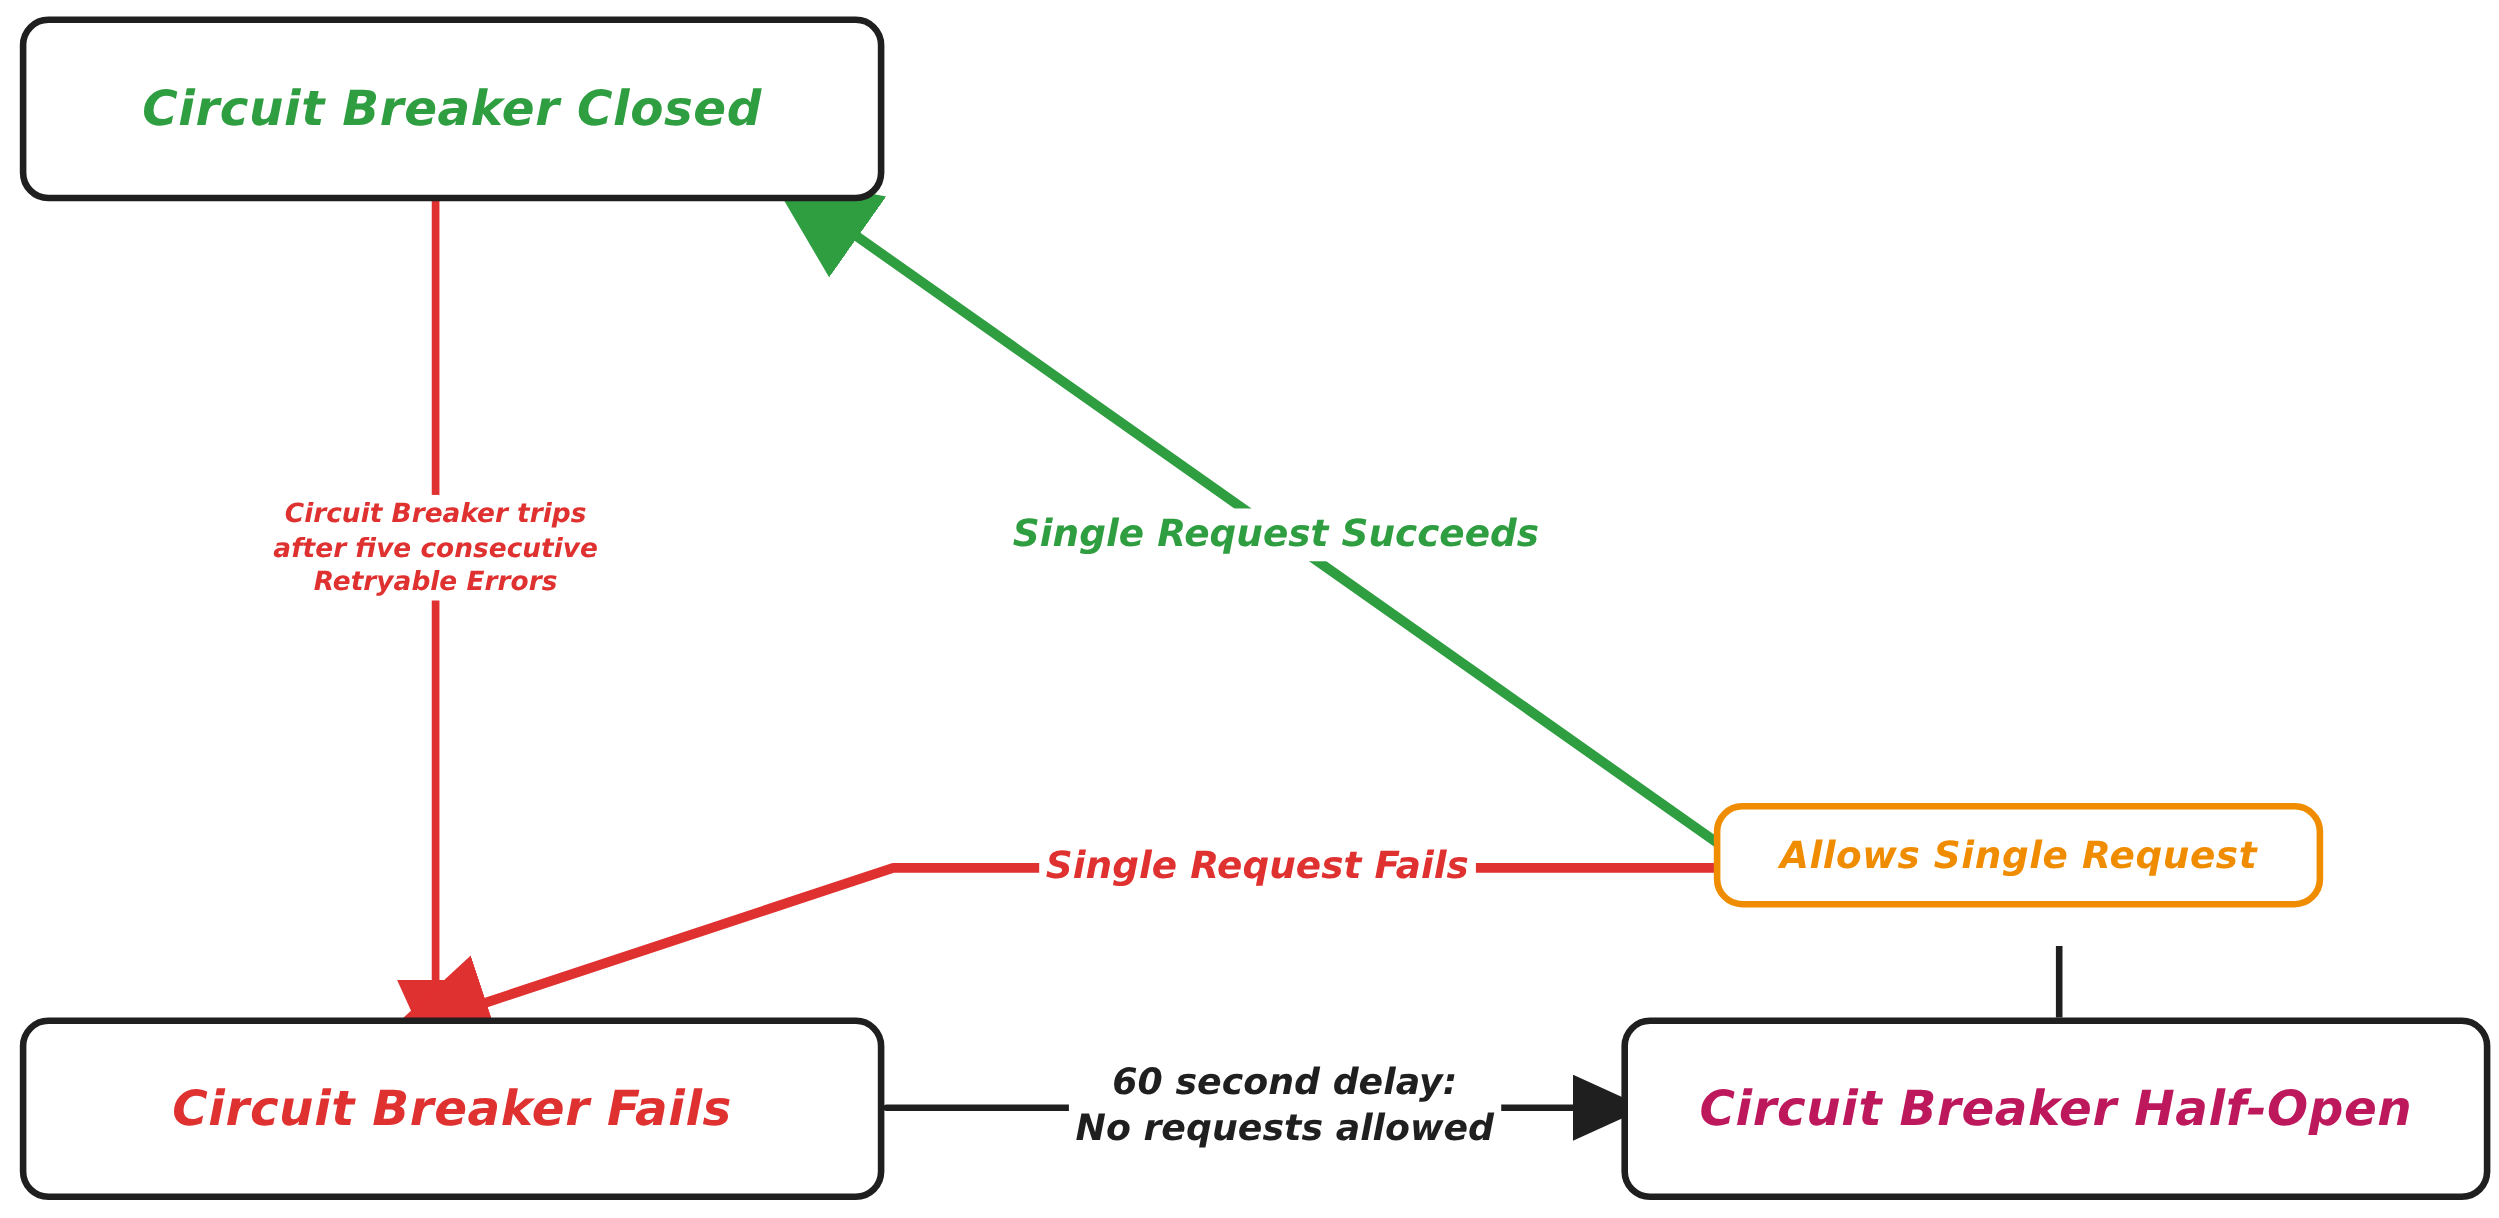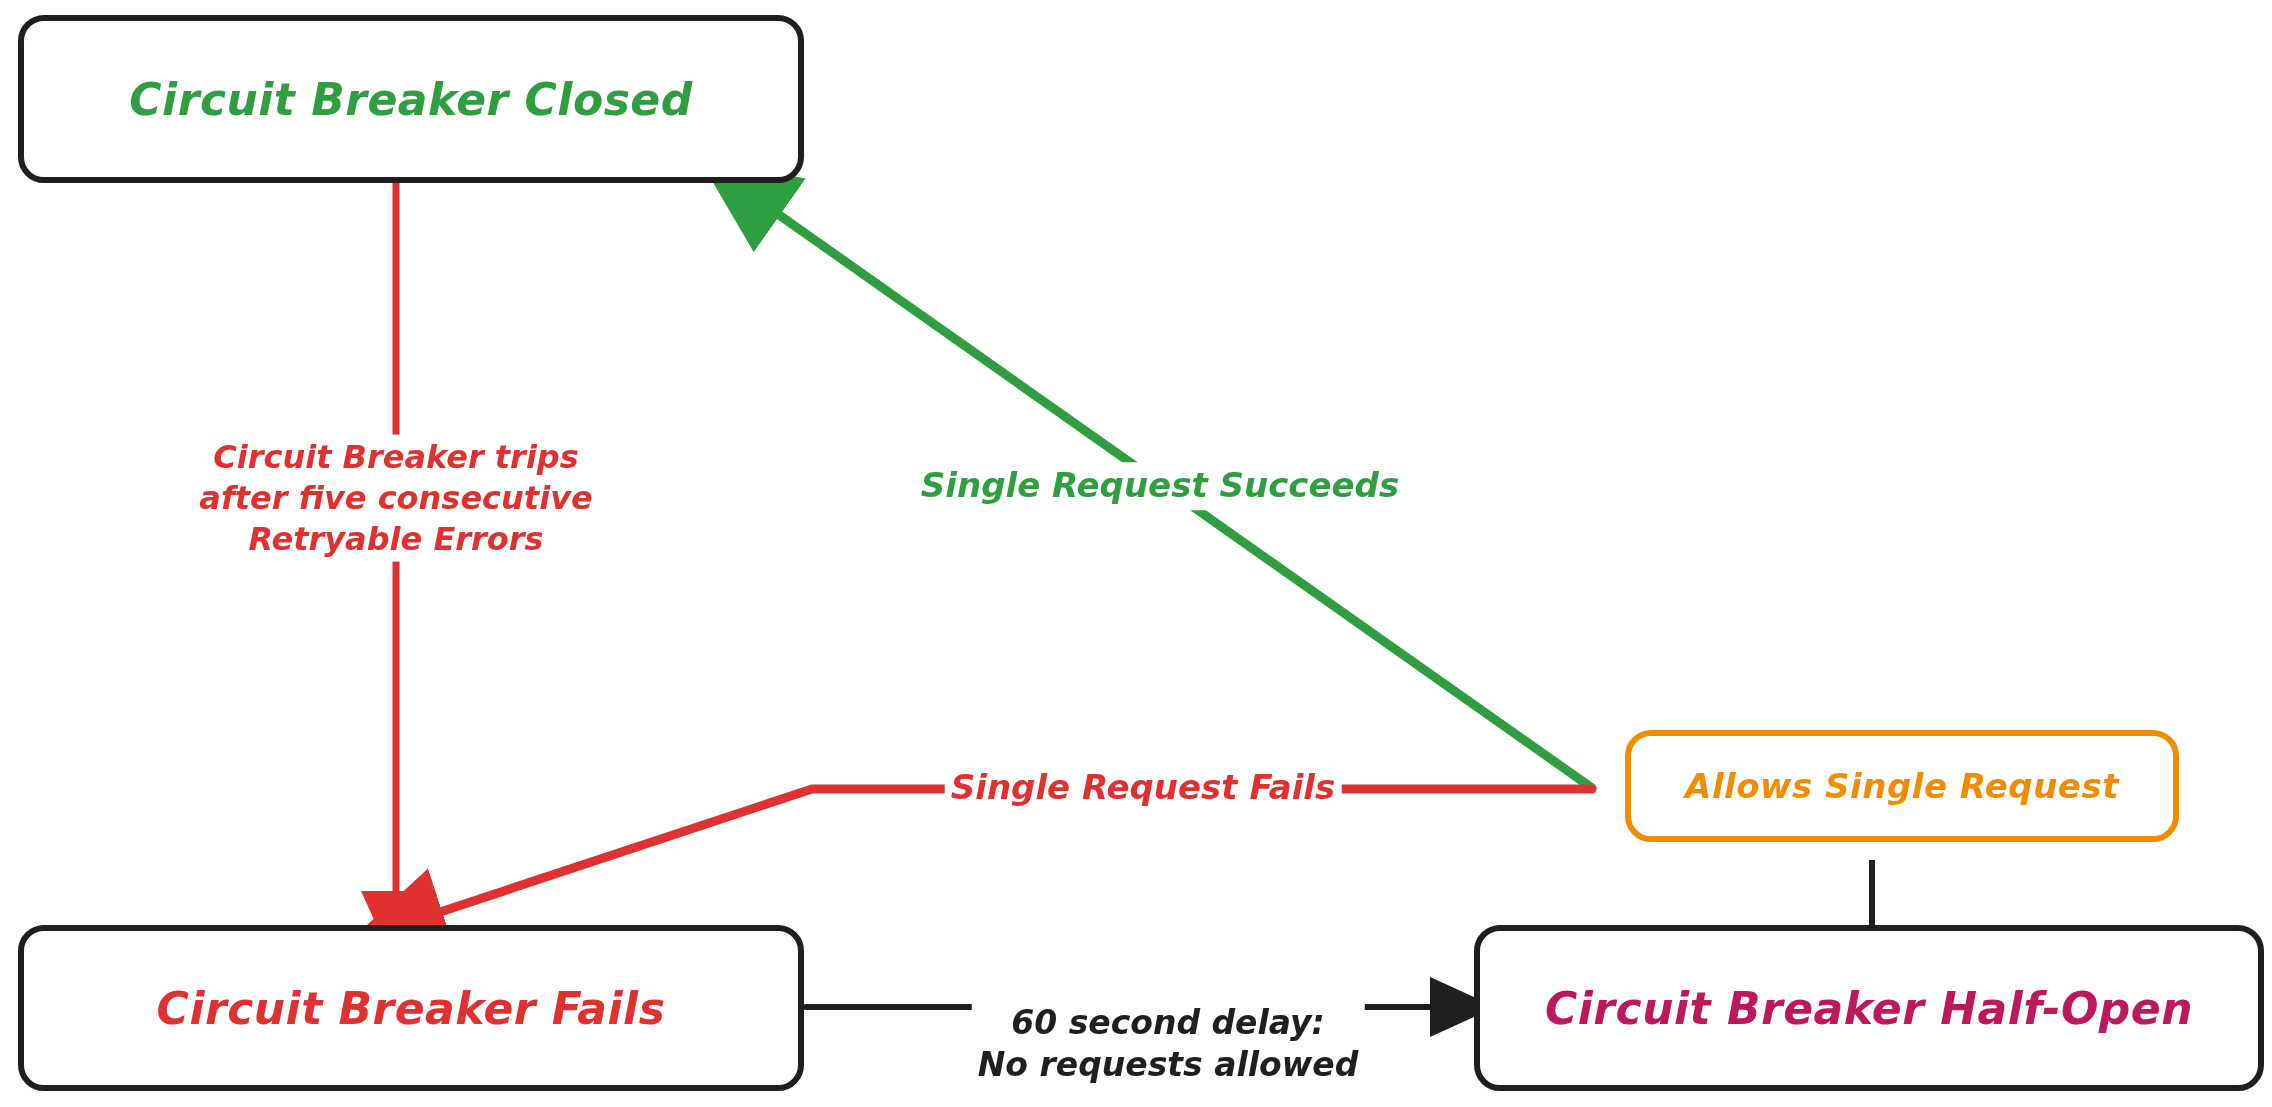--- a/index.html
+++ b/index.html
@@ -102,32 +102,32 @@
   </svg>
 
   <div class="node node-black" style="left:18px; top:15px; width:786px; height:168px;">
     <span class="node-label" style="color:#2f9e41; font-size:44px;">Circuit Breaker Closed</span>
   </div>
 
   <div class="node node-black" style="left:18px; top:925px; width:786px; height:166px;">
     <span class="node-label" style="color:#e03131; font-size:44px;">Circuit Breaker Fails</span>
   </div>
 
-  <div class="node node-orange-border" style="left:1625px; top:730px; width:554px; height:112px;">
+  <div class="node node-orange-border" style="left:1558px; top:730px; width:554px; height:95px;">
     <span class="node-label" style="color:#f08c00; font-size:34px;">Allows Single Request</span>
   </div>
 
   <div class="node node-black" style="left:1474px; top:925px; width:790px; height:166px;">
     <span class="node-label" style="color:#be185d; font-size:44px;">Circuit Breaker Half-Open</span>
   </div>
 
-  <div class="edge-label edge-label-boxed" style="left:396px; top:498px; transform:translate(-50%,-50%); color:#e03131; font-size:32px;">Circuit Breaker trips
+  <div class="edge-label edge-label-boxed" style="left:396px; top:498px; transform:translate(-50%,-50%); color:#e03131; font-size:24px;">Circuit Breaker trips
 after five consecutive
 Retryable Errors</div>
 
   <div class="edge-label edge-label-boxed" style="left:1160px; top:486px; transform:translate(-50%,-50%); color:#2f9e41; font-size:34px;text-align:center;">Single Request Succeeds</div>
 
   <div class="edge-label edge-label-boxed" style="left:1143px; top:788px; transform:translate(-50%,-50%); color:#e03131; font-size:34px;">Single Request Fails</div>
 
-  <div class="edge-label edge-label-boxed" style="left:1168px; top:1005px; transform:translate(-50%,-50%); color:#1f1f1f; font-size:33px;margin-top:39px;">60 second delay:
+  <div class="edge-label edge-label-boxed" style="left:1168px; top:1005px; transform:translate(-50%,-50%); color:#1f1f1f; font-size:33px;">60 second delay:
 No requests allowed</div>
 
 </div>
 
 </body></html>

